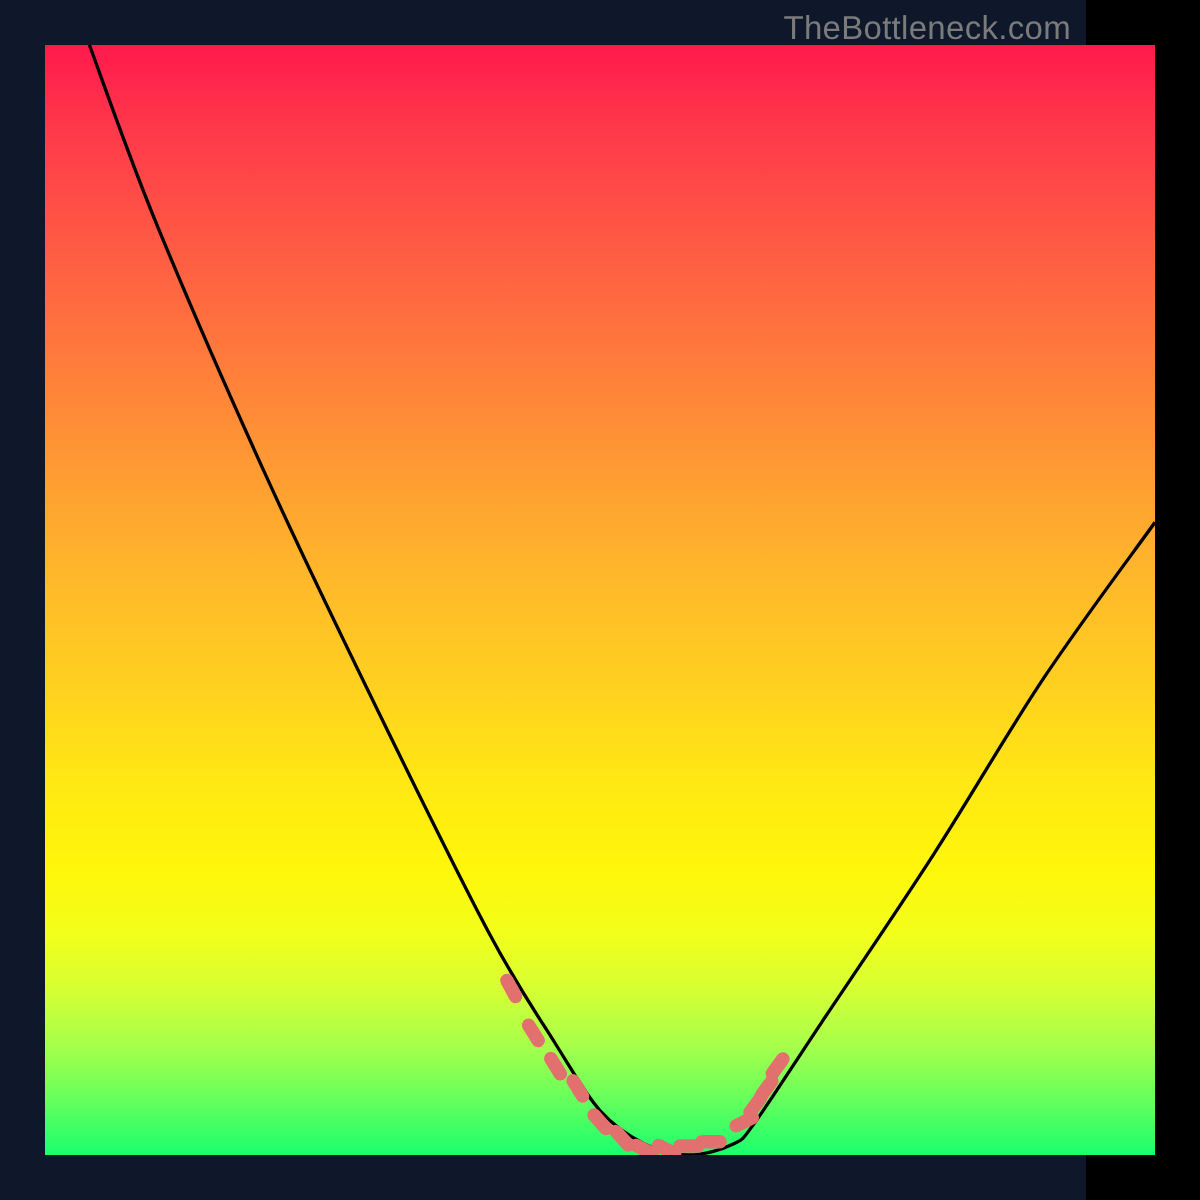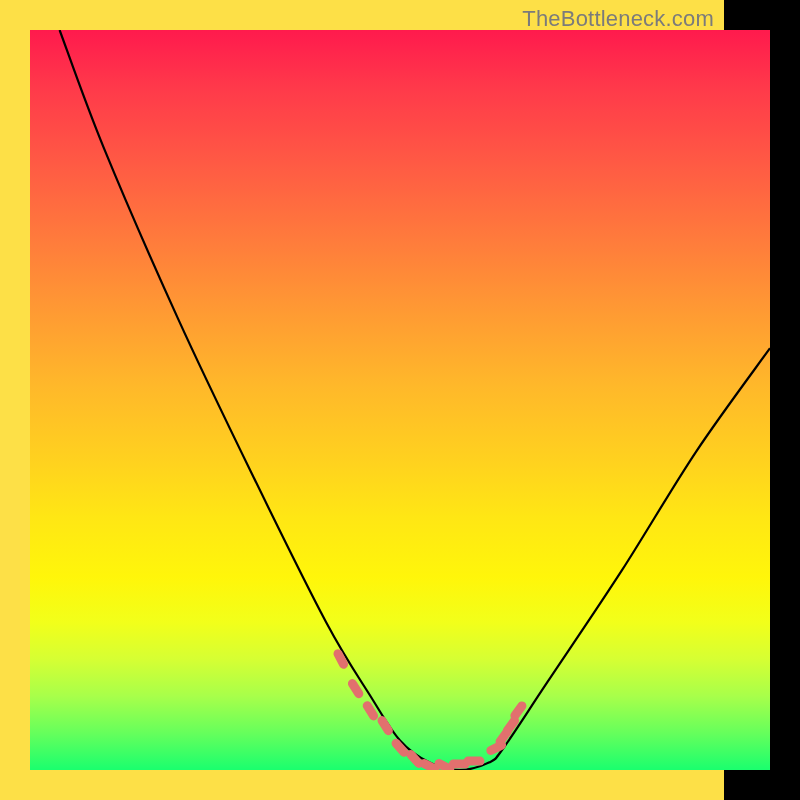--- a/index.html
+++ b/index.html
@@ -10,21 +10,21 @@
     background: #000;
     overflow: hidden;
     font-family: Arial, Helvetica, sans-serif;
   }
   .frame {
     position: absolute;
     left: 0;
     top: 0;
     width: 724px;
     height: 800px;
-    background: #fde047;
+    background: #0f172a;
   }
   .plot {
     position: absolute;
     left: 30px;
     top: 30px;
     width: 740px;
     height: 740px;
     
     background: linear-gradient(to bottom,
       #ff1a4d 0%,

